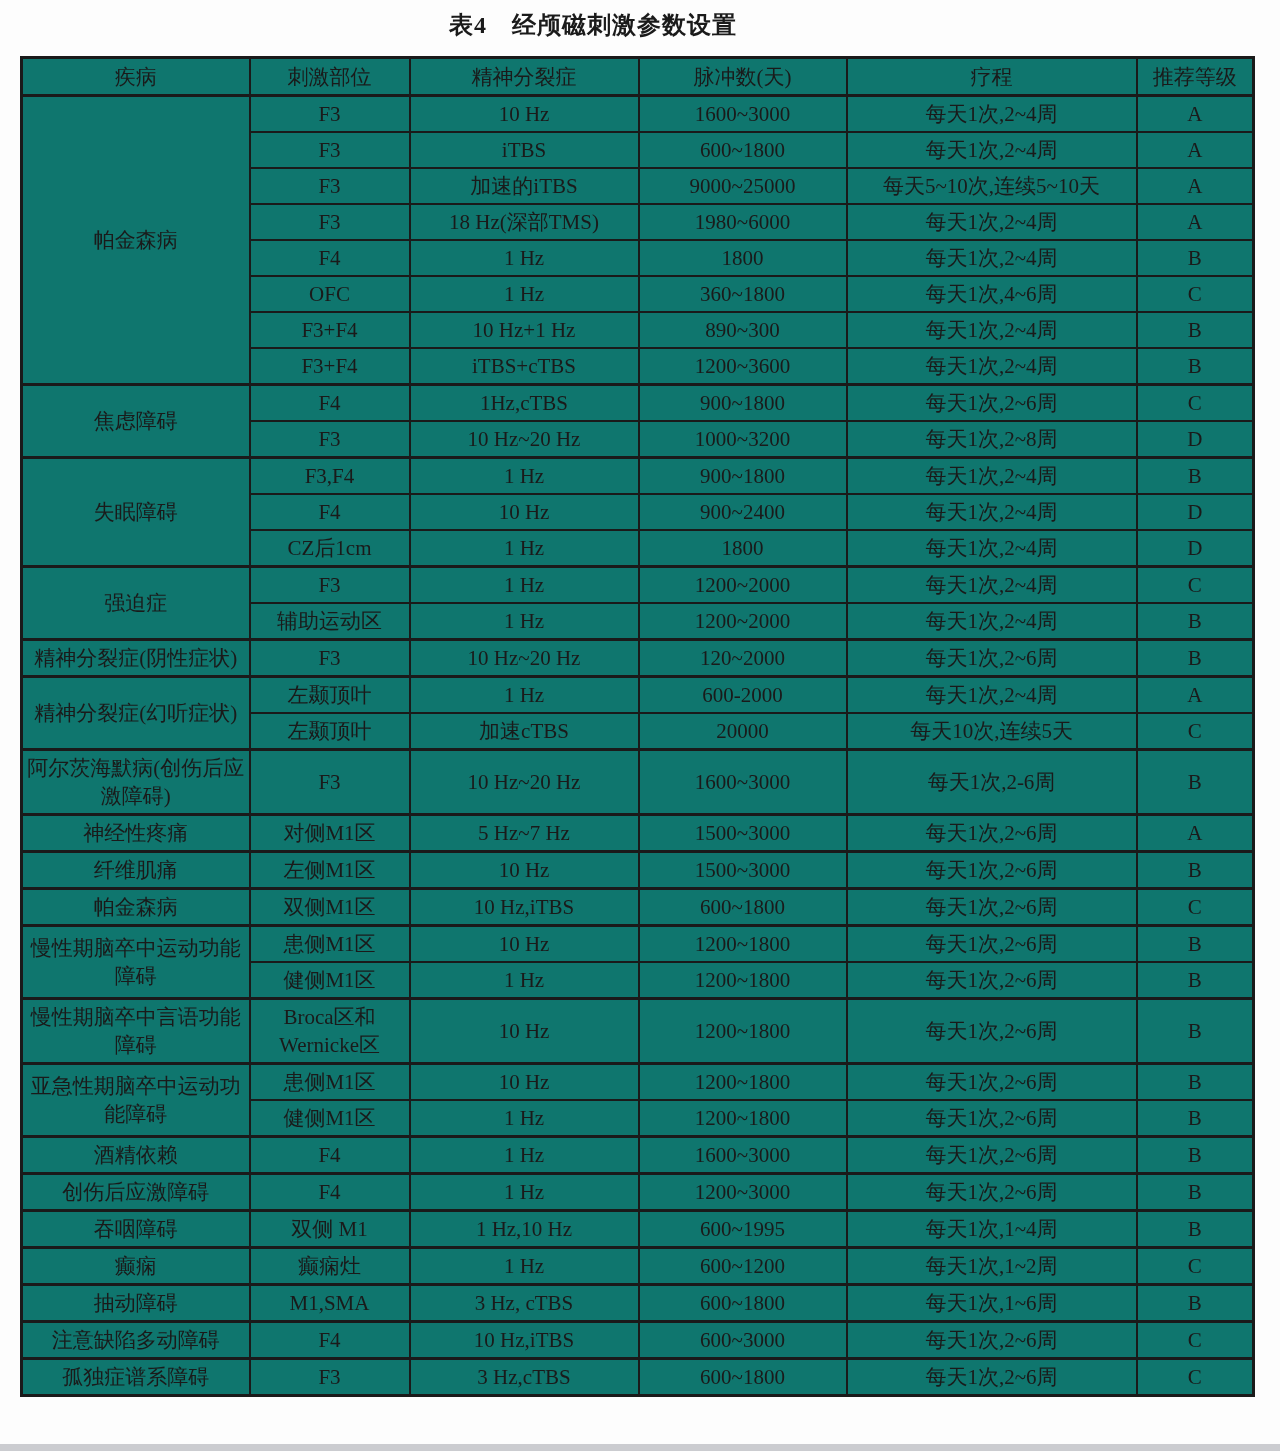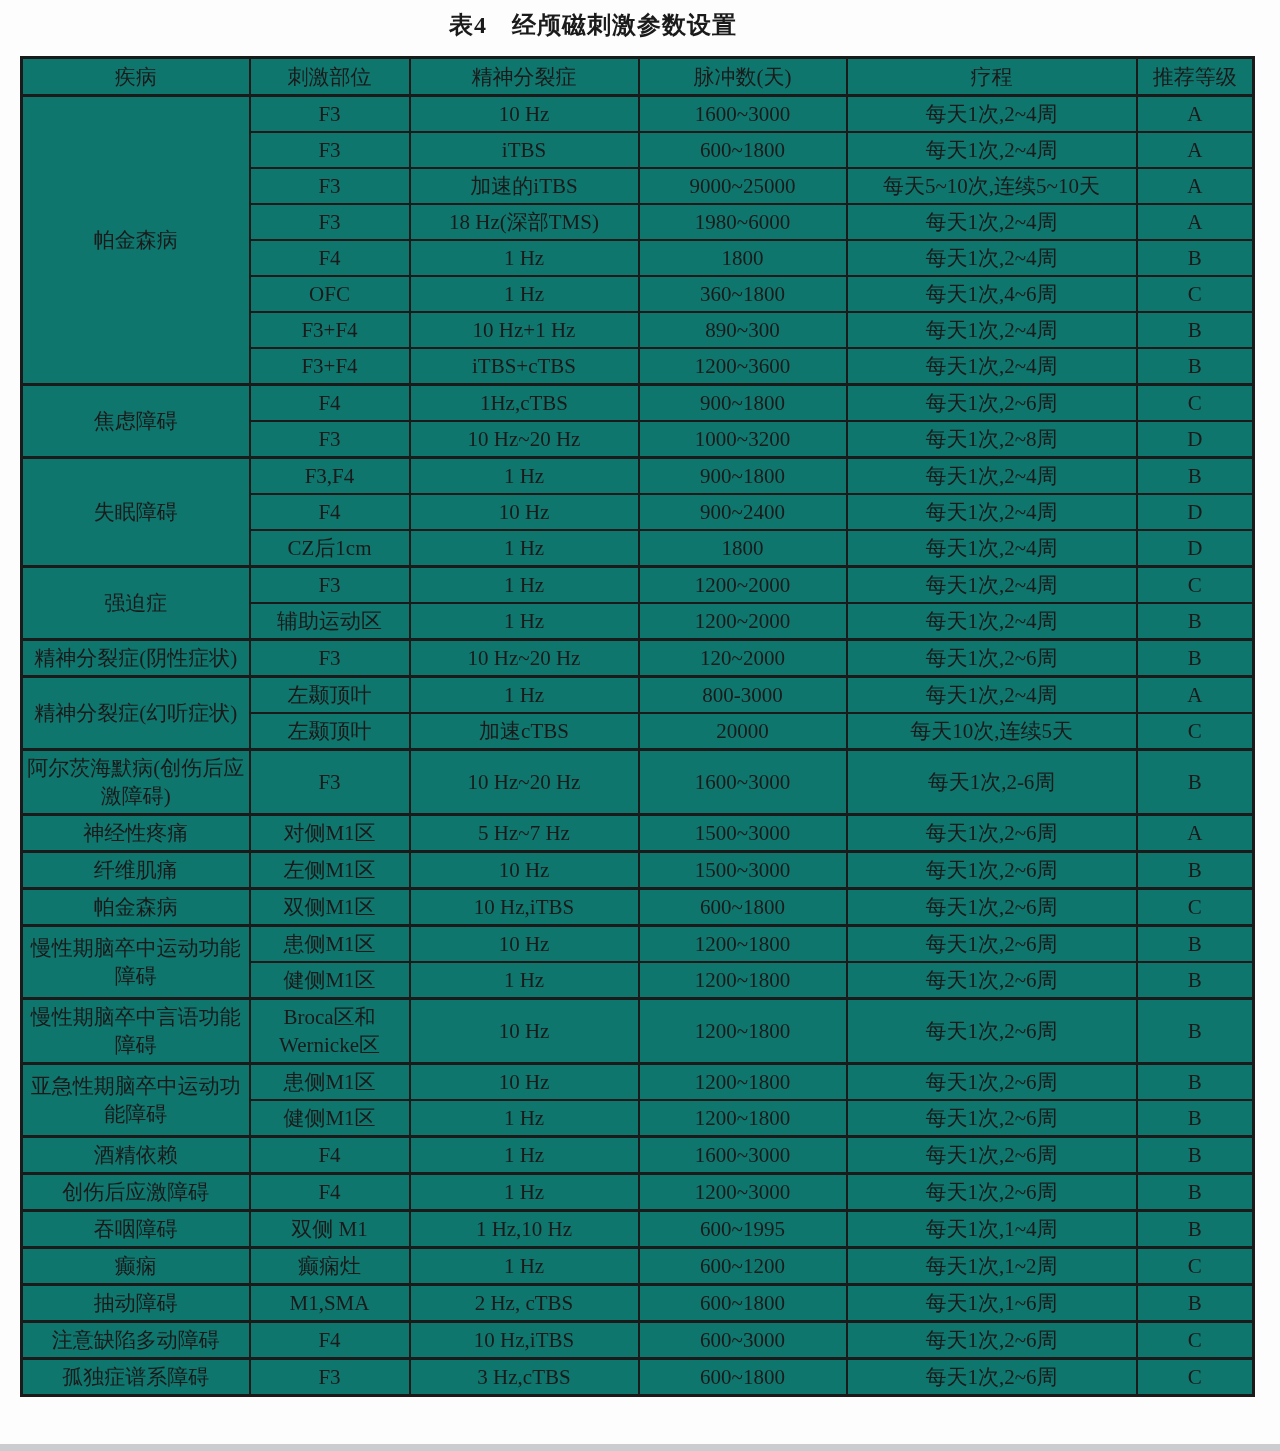--- a/index.html
+++ b/index.html
@@ -218,21 +218,21 @@
           <td class="pulse">120~2000</td>
           <td class="course">每天1次,2~6周</td>
           <td class="grade">B</td>
         </tr>
       </tbody>
       <tbody>
         <tr>
           <td class="disease" rowspan="2">精神分裂症(幻听症状)</td>
           <td class="site">左颞顶叶</td>
           <td class="mode">1 Hz</td>
-          <td class="pulse">800-3000</td>
+          <td class="pulse">600-2000</td>
           <td class="course">每天1次,2~4周</td>
           <td class="grade">A</td>
         </tr>
         <tr>
           <td class="site">左颞顶叶</td>
           <td class="mode">加速cTBS</td>
           <td class="pulse">20000</td>
           <td class="course">每天10次,连续5天</td>
           <td class="grade">C</td>
         </tr>
@@ -358,21 +358,21 @@
           <td class="mode">1 Hz</td>
           <td class="pulse">600~1200</td>
           <td class="course">每天1次,1~2周</td>
           <td class="grade">C</td>
         </tr>
       </tbody>
       <tbody>
         <tr>
           <td class="disease" rowspan="1">抽动障碍</td>
           <td class="site">M1,SMA</td>
-          <td class="mode">2 Hz, cTBS</td>
+          <td class="mode">3 Hz, cTBS</td>
           <td class="pulse">600~1800</td>
           <td class="course">每天1次,1~6周</td>
           <td class="grade">B</td>
         </tr>
       </tbody>
       <tbody>
         <tr>
           <td class="disease" rowspan="1">注意缺陷多动障碍</td>
           <td class="site">F4</td>
           <td class="mode">10 Hz,iTBS</td>

